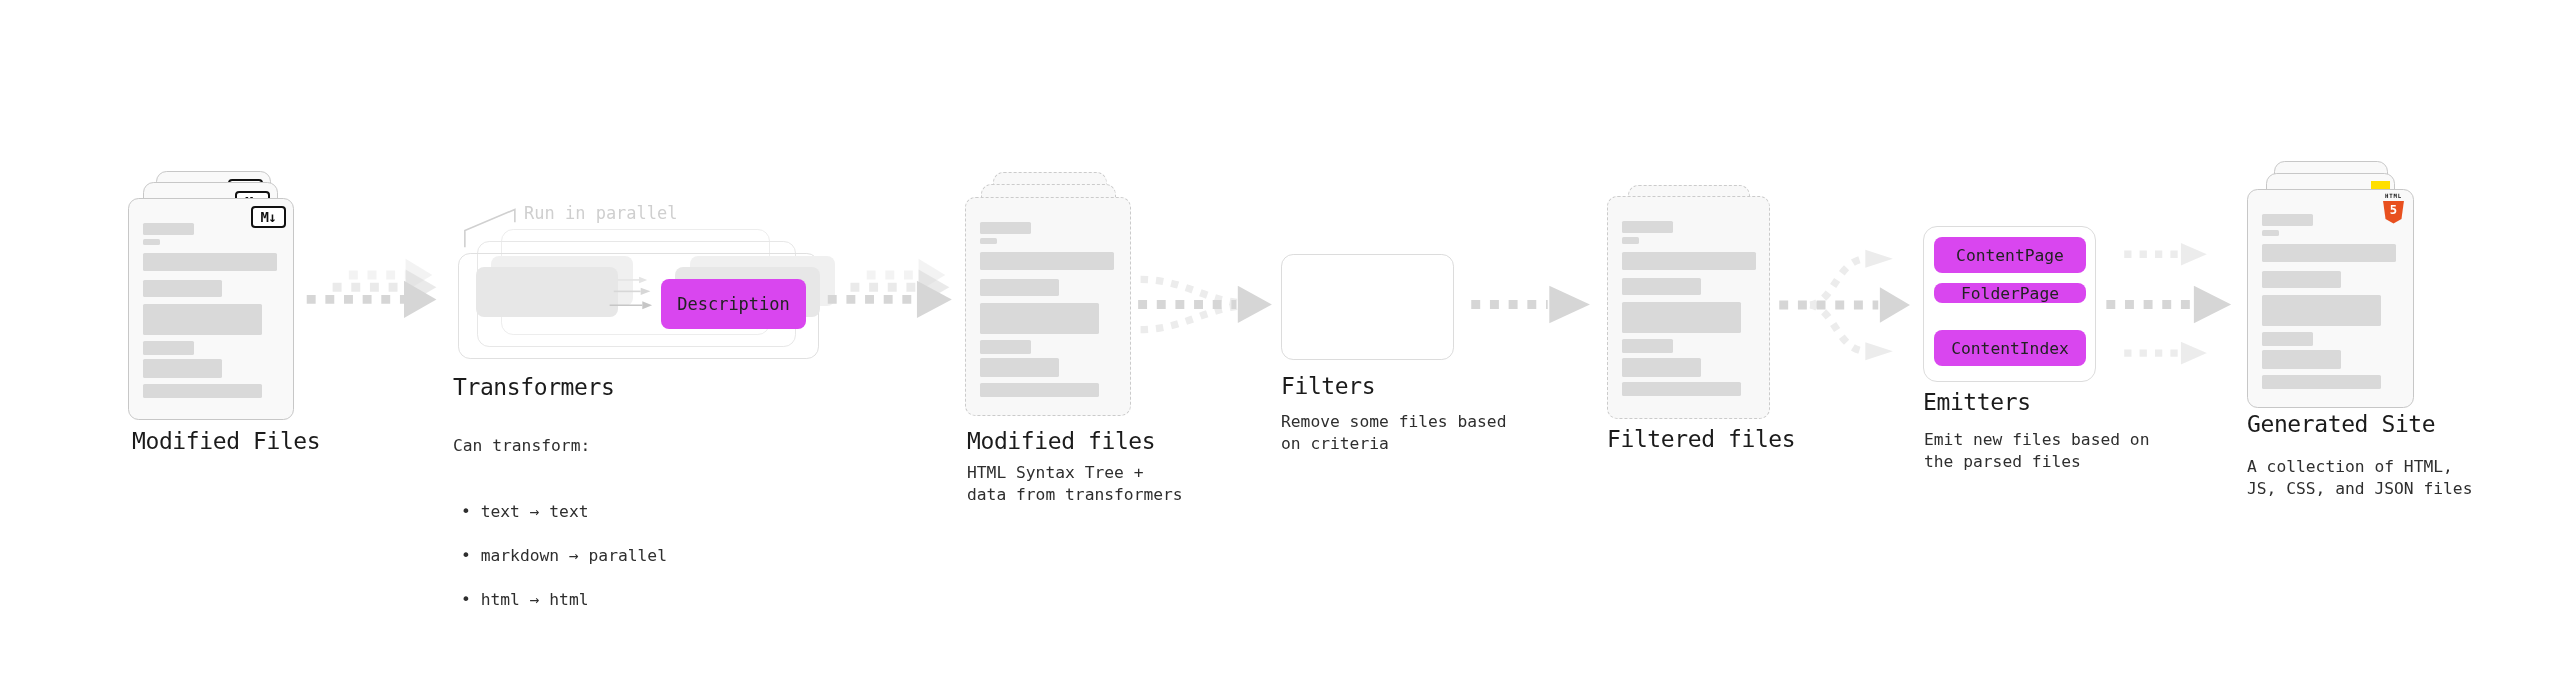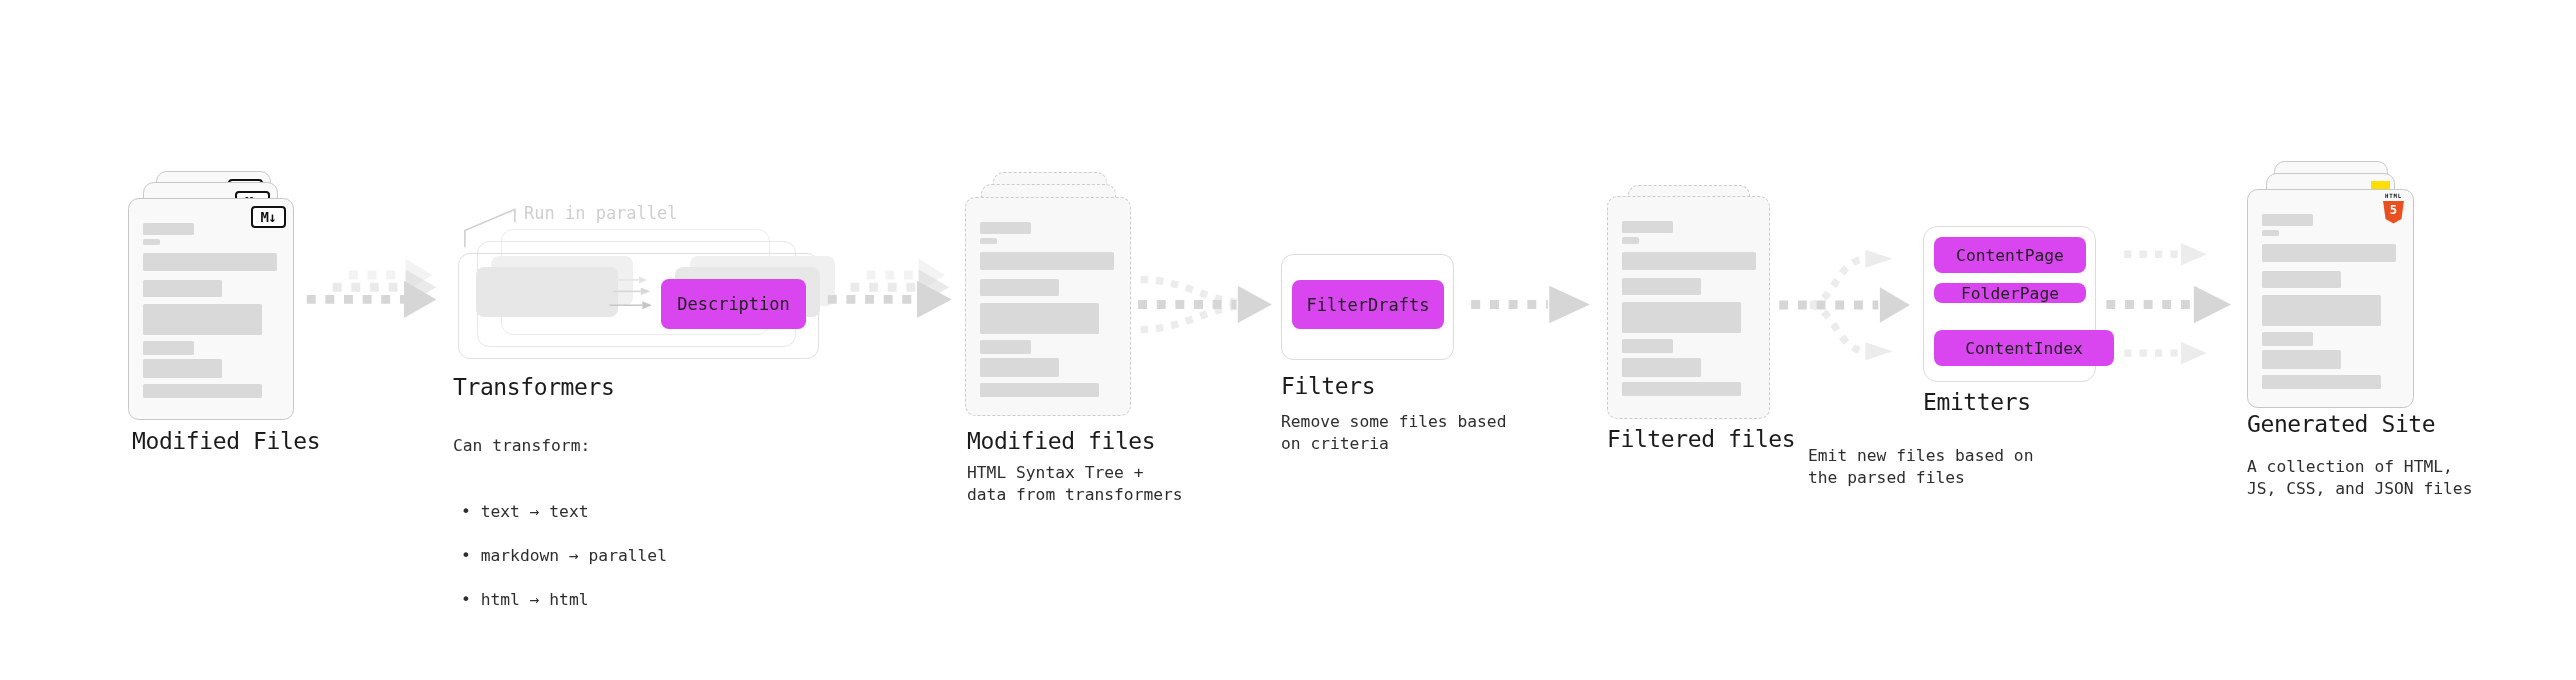--- a/index.html
+++ b/index.html
@@ -160,21 +160,20 @@
 data from transformers</div>
 
   <svg class="arrow" style="left:1134px;top:268px;" width="142" height="77" viewBox="0 0 175 95">
     <path class="dash thin light" d="M8,14 C60,14 88,40 132,43"></path>
     <path class="dash thin light" d="M8,76 C60,76 88,50 132,47"></path>
     <line class="dash" x1="5" y1="45" x2="126" y2="45"></line>
     <polygon class="head" points="128,22 128,68 170,45"></polygon>
   </svg>
 
   <div class="frame solidbox" style="left:1281px;top:254px;width:173px;height:106px;"></div>
-  <div class="pill" style="left:1292px;top:280px;width:152px;height:49px;">FilterDrafts</div>
   <div class="stage-title" style="left:1281px;top:373px;">Filters</div>
   <div class="stage-sub" style="left:1281px;top:411px;">Remove some files based
 on criteria</div>
 
   <svg class="arrow" style="left:1468px;top:284px;" width="126" height="41" viewBox="0 0 155 50">
     <line class="dash" x1="4" y1="25" x2="98" y2="25"></line>
     <polygon class="head" points="100,2 100,48 150,25"></polygon>
   </svg>
 
   <div class="stack" style="left:1607px;top:185px;width:163px;height:235px;">
@@ -199,23 +198,23 @@
     <polygon class="head light" points="110,12 110,34 144,23"></polygon>
     <path class="dash thin light" d="M42,80 C72,84 74,132 108,137"></path>
     <polygon class="head light" points="110,126 110,148 144,137"></polygon>
     <line class="dash" x1="4" y1="80" x2="126" y2="80"></line>
     <polygon class="head" points="128,58 128,102 165,80"></polygon>
   </svg>
 
   <div class="frame solidbox" style="left:1923px;top:226px;width:173px;height:156px;border-radius:14px;"></div>
   <div class="pill small" style="left:1934px;top:237px;width:152px;height:36px;">ContentPage</div>
   <div class="pill small" style="left:1934px;top:283px;width:152px;height:20px;">FolderPage</div>
-  <div class="pill small" style="left:1934px;top:330px;width:180px;height:36px;">ContentIndex</div>
+  <div class="pill small" style="left:1934px;top:330px;width:152px;height:36px;">ContentIndex</div>
   <div class="stage-title" style="left:1923px;top:389px;">Emitters</div>
-  <div class="stage-sub" style="left:1808px;top:429px;margin-top:16px;">Emit new files based on
+  <div class="stage-sub" style="left:1924px;top:429px;">Emit new files based on
 the parsed files</div>
 
   <svg class="arrow" style="left:2103px;top:234px;" width="138" height="141" viewBox="0 0 170 174">
     <g opacity="0.45">
         <line class="dash thin" x1="26" y1="25" x2="94" y2="25"></line>
         <polygon class="head" points="96,11 96,39 128,25"></polygon>
       </g>
     <line class="dash" x1="4" y1="87" x2="110" y2="87"></line>
       <polygon class="head" points="112,64 112,110 158,87"></polygon>
     <g opacity="0.45">

